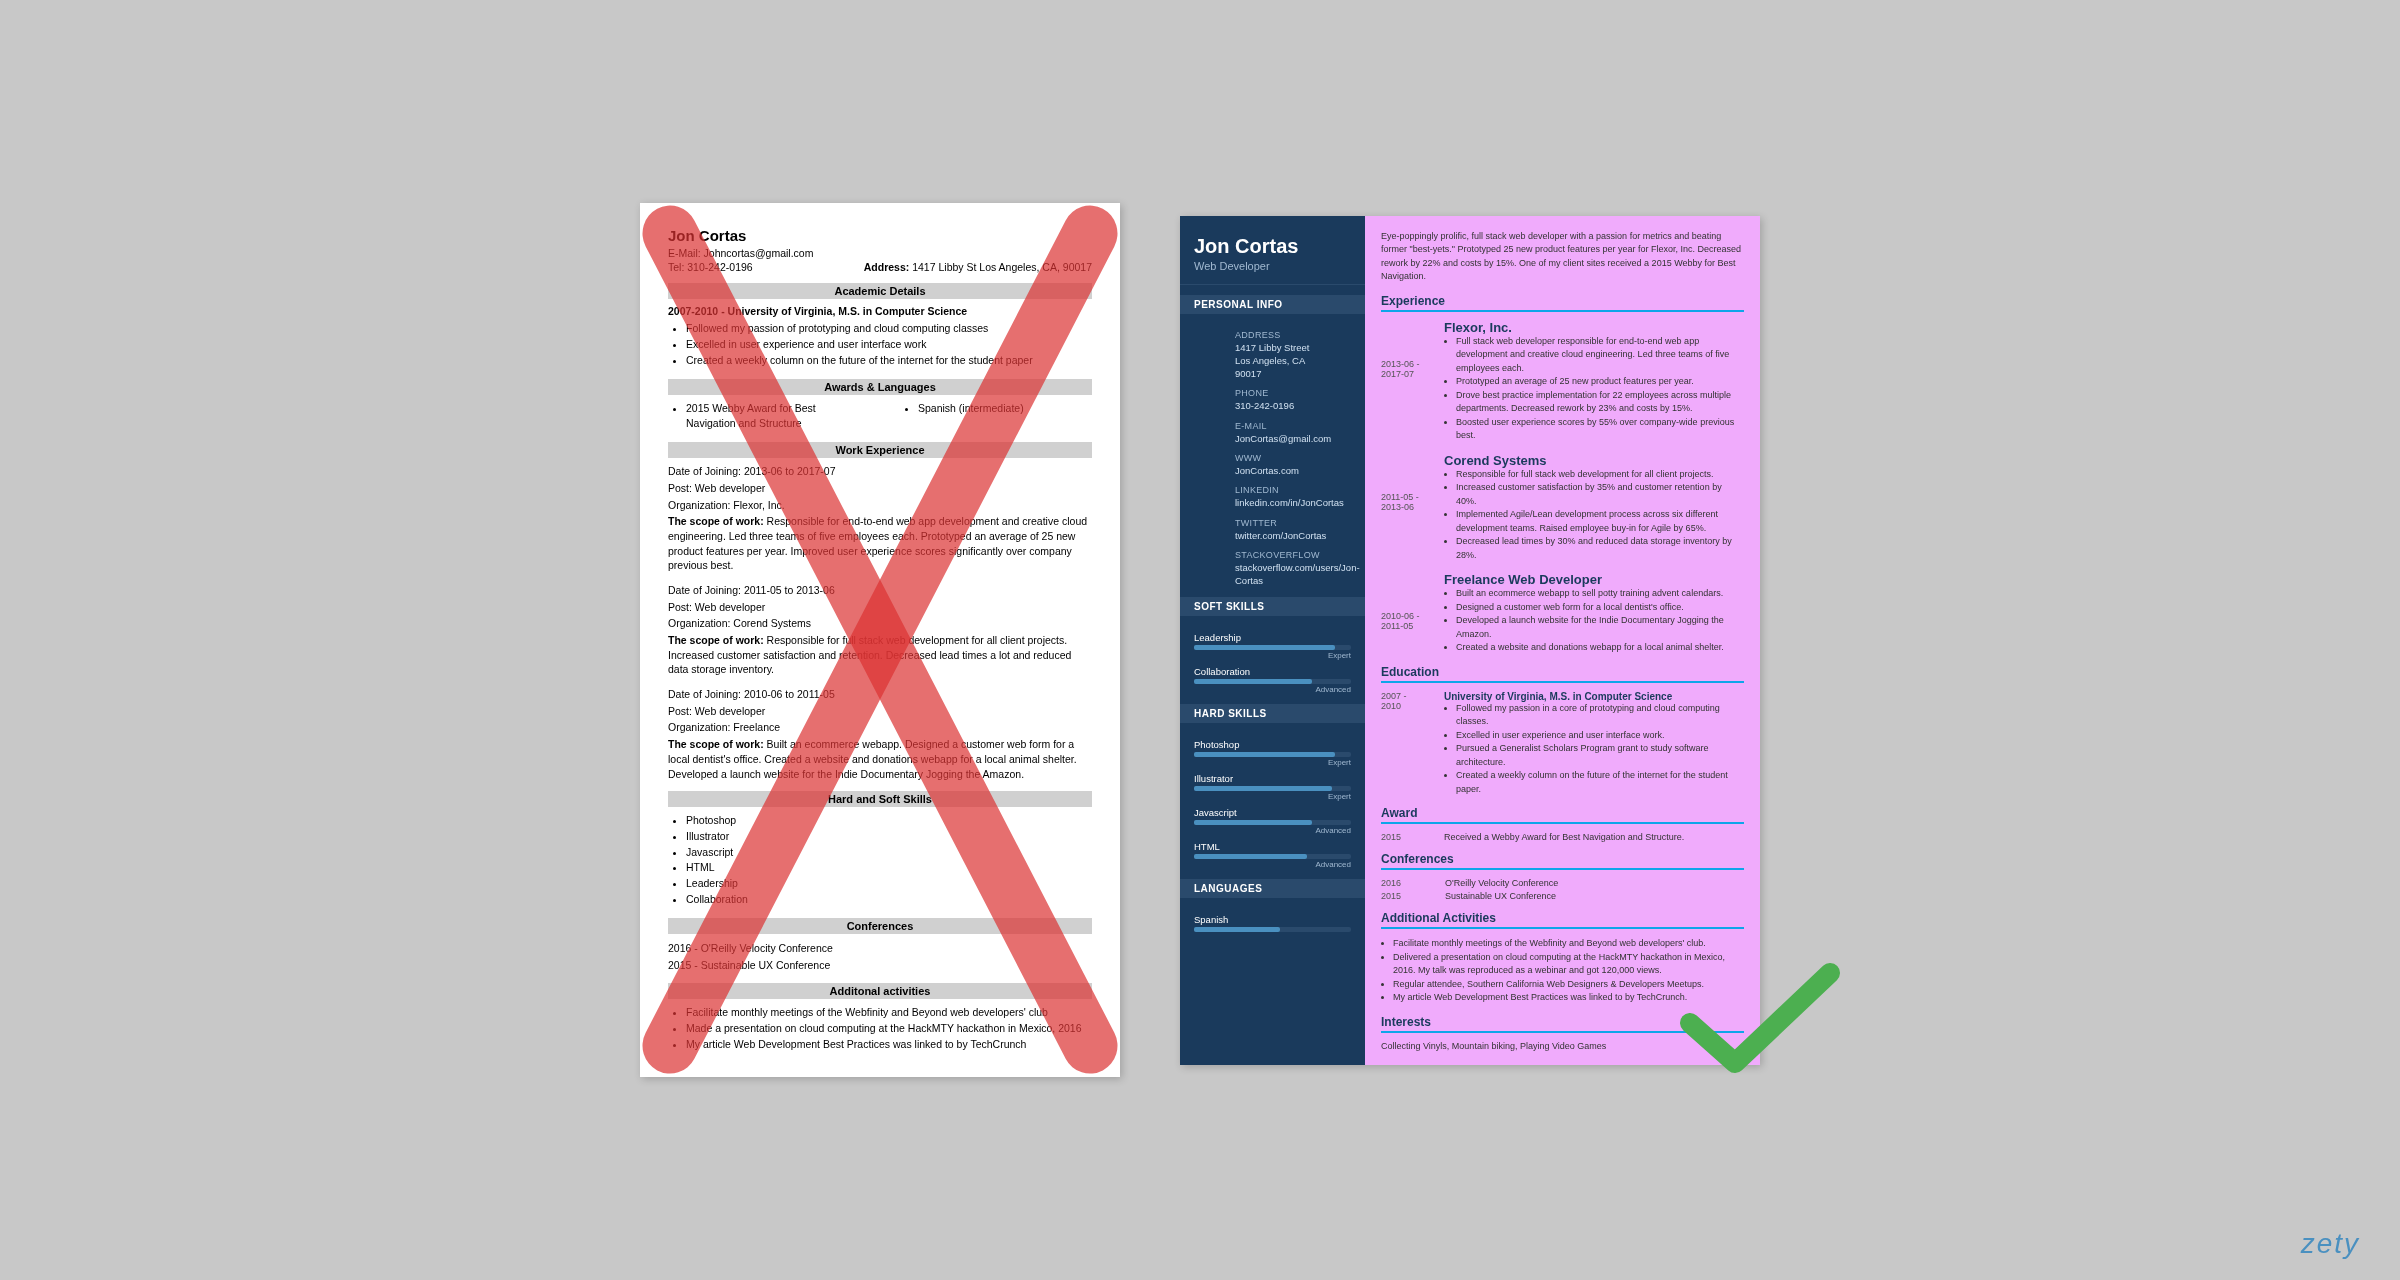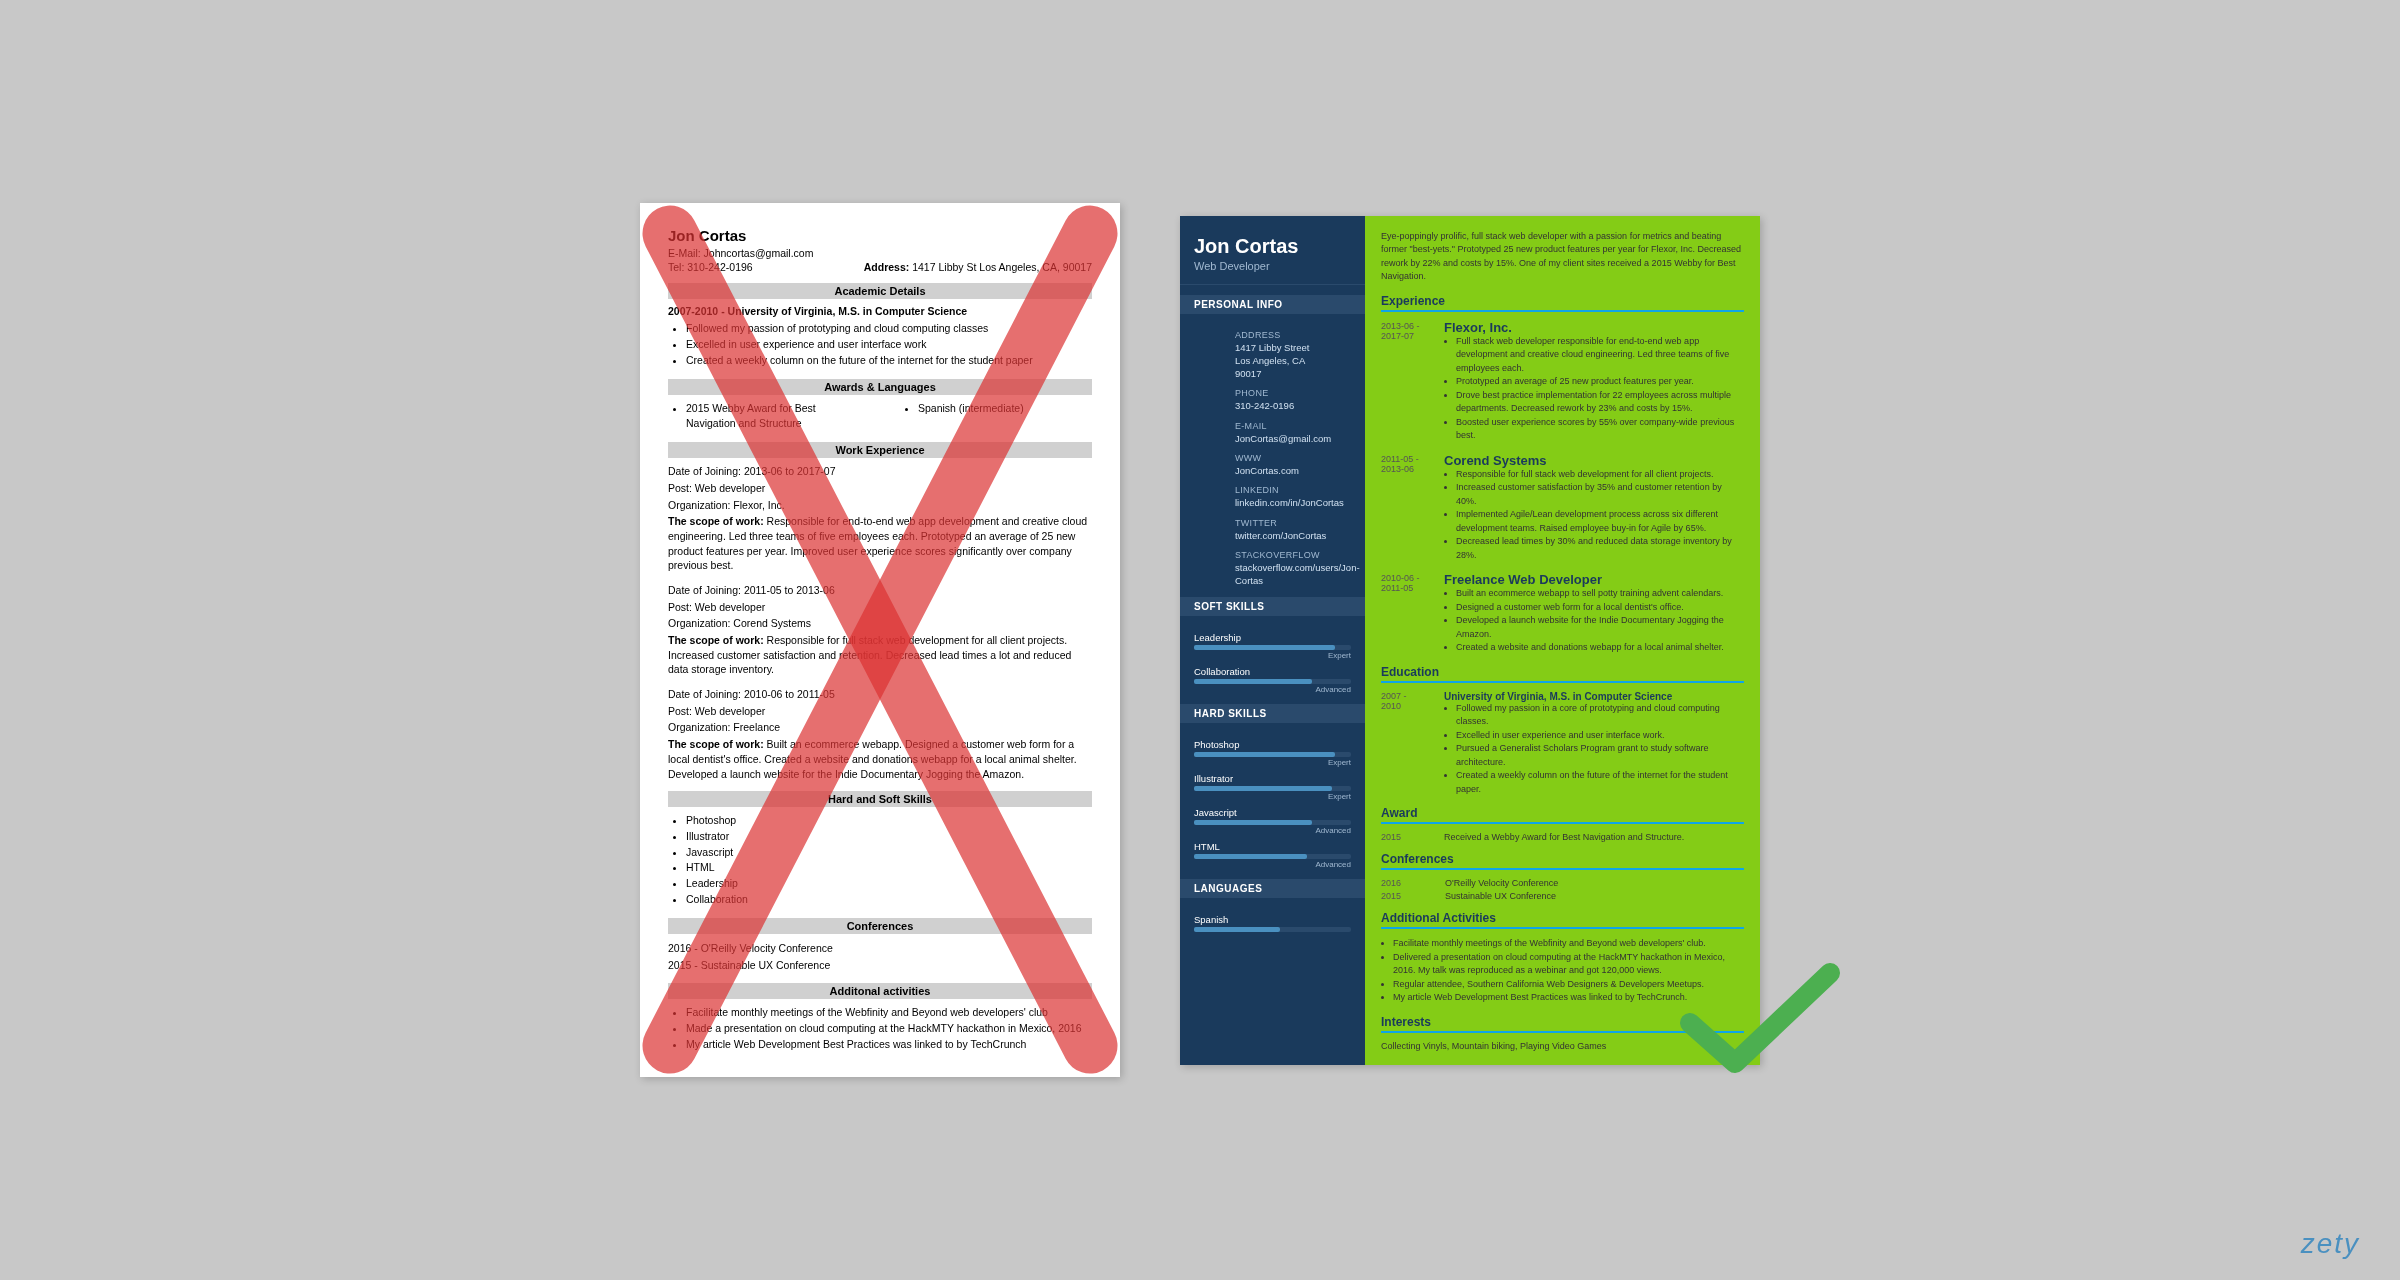--- a/index.html
+++ b/index.html
@@ -185,21 +185,21 @@
       margin-top: 1px;
     }
     .resume-right .sidebar .lang-block {
       padding: 0 14px;
       margin-bottom: 6px;
     }
 
     .resume-right .main-content {
       flex: 1;
       padding: 14px 16px;
-      background: #84cc16;
+      background: #f0abfc;
     }
     .resume-right .main-content .summary {
       font-size: 9px;
       line-height: 1.5;
       color: #333;
       margin-bottom: 10px;
     }
     .resume-right .main-content .section-title {
       font-size: 12px;
       font-weight: bold;
@@ -213,20 +213,21 @@
       display: flex;
       gap: 8px;
       margin-bottom: 10px;
     }
     .resume-right .main-content .exp-date {
       font-size: 9px;
       color: #555;
       width: 55px;
       flex-shrink: 0;
       padding-top: 1px;
+      margin-top: 38px;
     }
     .resume-right .main-content .exp-body {}
     .resume-right .main-content .exp-company {
       font-size: 13px;
       font-weight: bold;
       color: #1a3a5c;
     }
     .resume-right .main-content .exp-bullets {
       margin-left: 12px;
       font-size: 9px;

